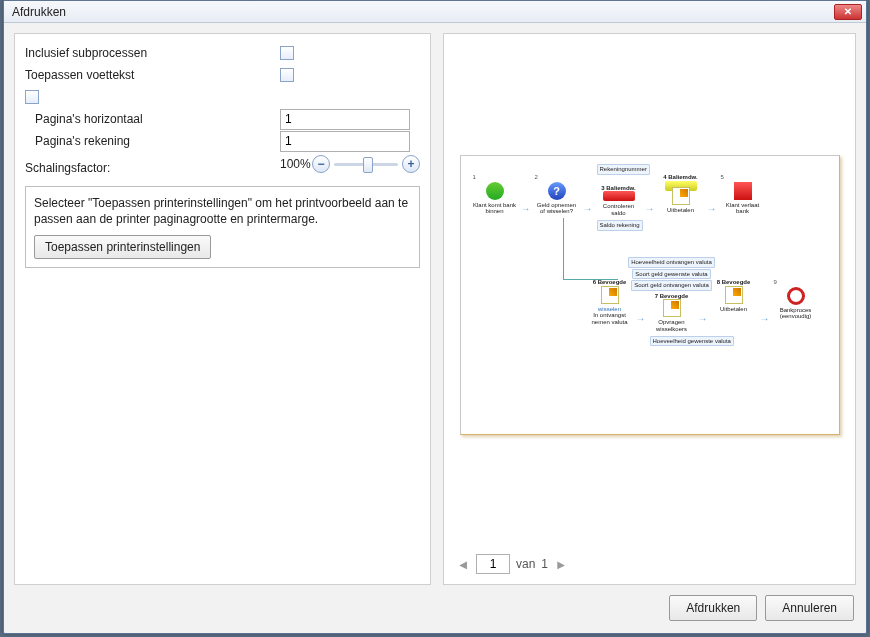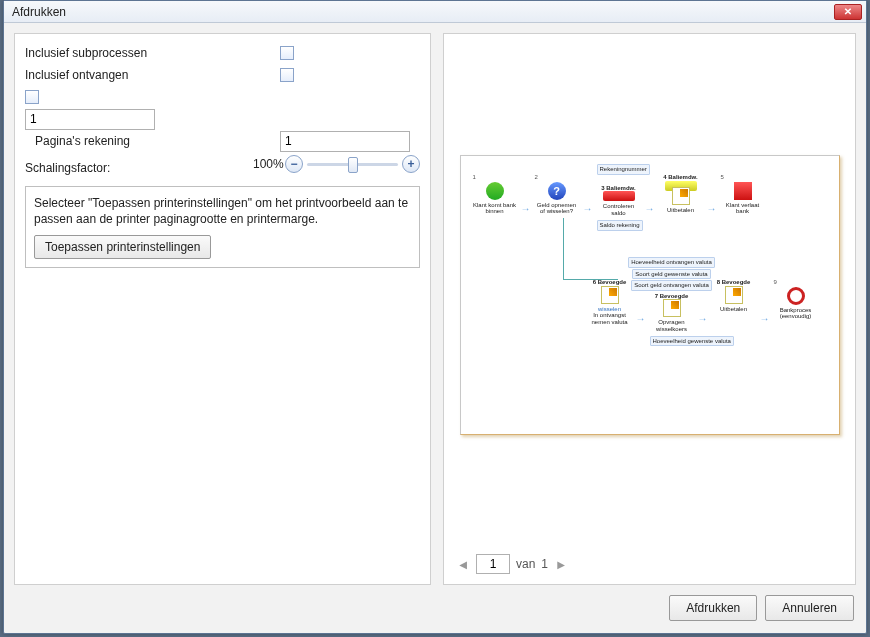--- a/index.html
+++ b/index.html
@@ -104,21 +104,21 @@
   .select .arrow {
     font-size: 9px;
     color: #666;
   }
   .scale-row {
     display: flex;
     align-items: center;
     height: 24px;
   }
   .scale-row .label { width: 228px; margin-top: 8px; }
-  .scale-pct { width: 32px; padding-right: 19px; }
+  .scale-pct { width: 32px; padding-right: 19px; margin-left: 27px; }
   .round-btn {
     width: 18px; height: 18px;
     border: 1px solid #8aa3c9;
     border-radius: 9px;
     background: linear-gradient(#fff,#dde7f6);
     display: flex;
     align-items: center;
     justify-content: center;
     cursor: pointer;
     font-size: 12px;
@@ -283,28 +283,29 @@
 
   <div class="dialog-body">
 
     <div class="panel-left">
 
       <div class="opt-row">
         <span class="label">Inclusief subprocessen</span>
         <span class="checkbox"></span>
       </div>
       <div class="opt-row">
-        <span class="label">Inclusief ontvangen</span>
+        <span class="label">Toepassen voettekst</span>
         <span class="checkbox"></span>
       </div>
       <div class="opt-row">
         <span class="checkbox"></span>
       </div>
 
       <div class="opt-row indent">
+        <span class="label">Pagina's horizontaal</span>
         <input class="txt-input" value="1" style="">
       </div>
       <div class="opt-row indent">
         <span class="label">Pagina's rekening</span>
         <input class="txt-input" value="1" style="">
       </div>
 
 
       <div class="scale-row">
         <span class="label">Schalingsfactor:</span>

